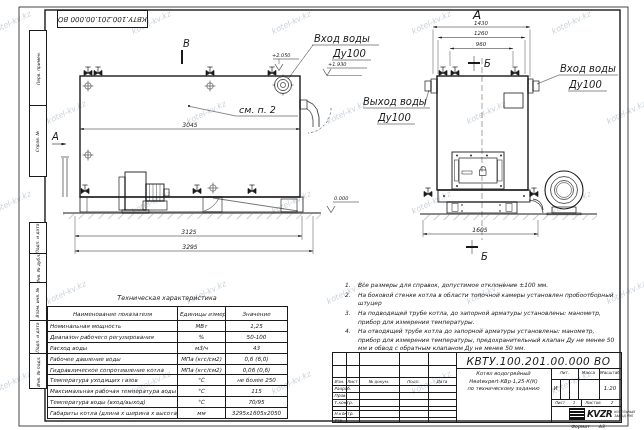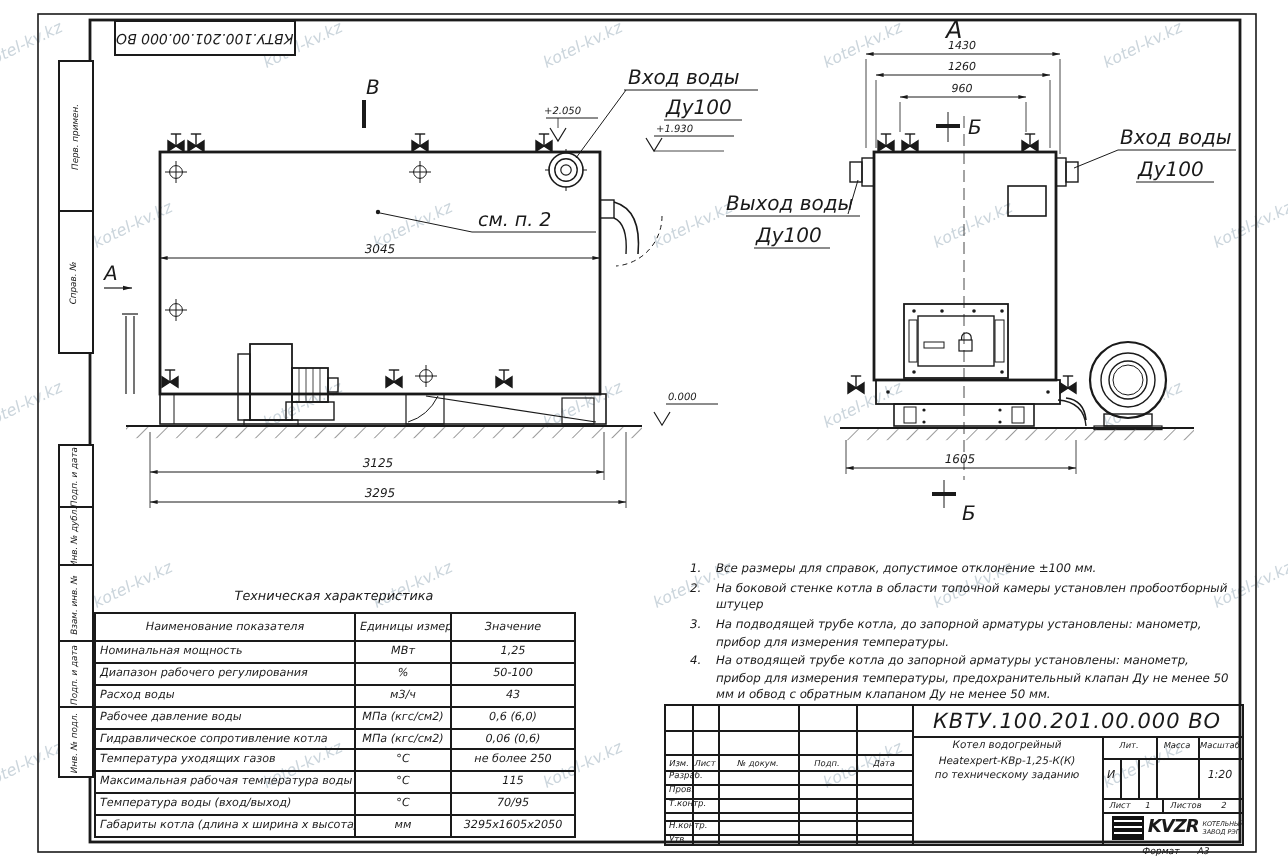--- a/index.html
+++ b/index.html
@@ -33,21 +33,21 @@
   td.c,th.c{text-align:center;}
   
   .tb{left:332px;top:352px;width:288px;height:69px;border:1.2px solid #1a1a1a;background:transparent;}
   .tb .ln{position:absolute;background:#1a1a1a;}
   .tb .txt{position:absolute;font-size:4.3px;font-style:italic;white-space:nowrap;}
   .tb .txtc{position:absolute;font-size:4.2px;font-style:italic;text-align:center;}
   .docnum{position:absolute;left:123px;top:0;width:165px;height:15px;display:flex;align-items:center;
           justify-content:center;font-size:10.5px;font-style:italic;letter-spacing:.5px;white-space:nowrap;}
   .product{position:absolute;left:123px;top:17px;width:95px;text-align:center;font-size:5.2px;
            font-style:italic;line-height:1.45;}
-  .logo-row{position:absolute;left:220px;top:53px;width:69px;height:16px;display:flex;align-items:center;}
+  .logo-row{position:absolute;left:233px;top:53px;width:69px;height:16px;display:flex;align-items:center;}
   .logo-ico{width:15px;height:10px;background:#111;margin-left:3px;
             background-image:repeating-linear-gradient(0deg,#111 0 2px,#fff 2px 3px);border:1px solid #111;}
   .logo-txt{font-size:9px;font-weight:bold;font-style:italic;letter-spacing:-.5px;margin-left:2px;}
   .company{font-size:3.2px;line-height:1.3;margin-left:2px;font-style:italic;}
   .fmt{left:552px;top:422px;width:72px;height:8px;display:flex;align-items:center;justify-content:center;
        gap:9px;font-size:4.6px;font-style:italic;}
 </style>
 </head>
 <body>
 

